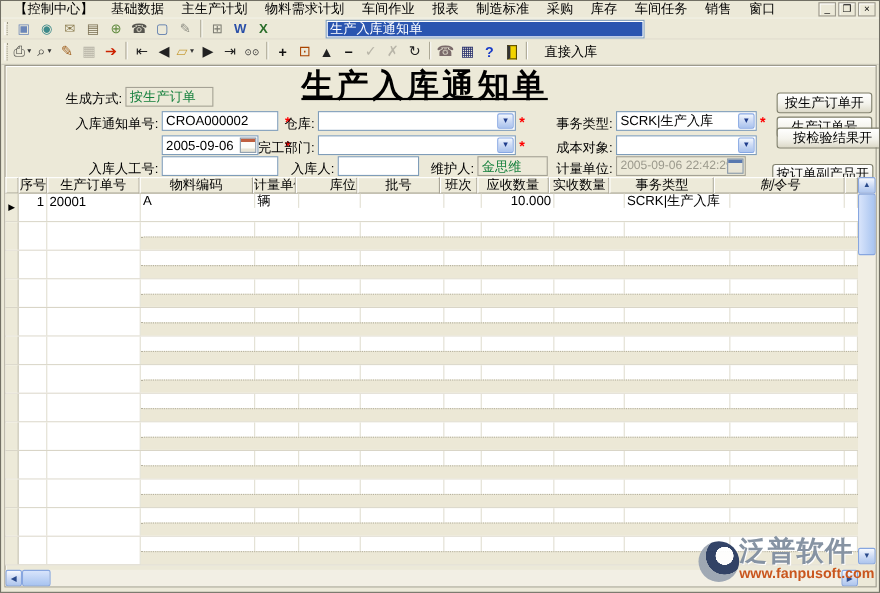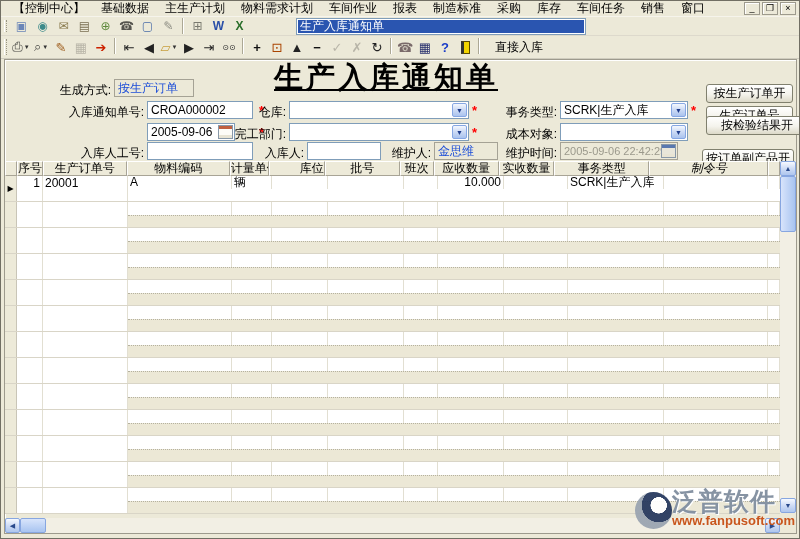--- a/index.html
+++ b/index.html
@@ -35,21 +35,21 @@
 
   
   .panel { position:absolute; left:3px; top:58px; width:793px; height:475px;
            border:1px solid #9d9a8d; box-shadow:inset 1px 1px 0 #fff; background:#ECE9D8; }
   .ftitle { position:absolute; left:250px; top:57px; width:270px; text-align:center;
             font-family:"DejaVu Serif","Liberation Serif",serif; font-size:29px; font-weight:bold;
             letter-spacing:3px; text-decoration:underline; white-space:nowrap; }
   .fl { position:absolute; font-size:12px; text-align:right; white-space:nowrap; }
   .tbox { position:absolute; height:18px; background:#fff; border:1px solid #7F9DB9;
           font-size:12px; line-height:16px; padding:0 3px; white-space:nowrap; overflow:hidden; }
-  .tbox.dis { background:#ECE9D8; color:#1d4ed8; border-color:#A5A295; }
+  .tbox.dis { background:#ECE9D8; color:#15803d; border-color:#A5A295; }
   .combo { position:absolute; height:18px; background:#fff; border:1px solid #7F9DB9;
            display:flex; align-items:center; }
   .combo .cval { flex:1; font-size:12px; line-height:16px; padding-left:3px; white-space:nowrap; overflow:hidden; }
   .carrow { width:15px; height:14px; margin-right:1px; border:1px solid #86a7e3; border-radius:2px;
             background:linear-gradient(#f4f8fe,#cfdcf5 45%,#aac3ee); color:#1e3c8c; font-size:7px;
             display:flex; align-items:center; justify-content:center; }
   .calicon { width:15px; height:14px; margin-right:1px; border:1px solid #8898a8;
              background:linear-gradient(#c06040 0 3px, #fdfcf7 3px);
              box-shadow:inset 0 -3px 0 #e8e4d4; }
   .calicon.blue { background:linear-gradient(#5878b0 0 3px, #e8e6da 3px); }
@@ -300,21 +300,21 @@
 
   <div class="fl" style="left:30px;top:144px;width:113px">入库人工号:</div>
   <div class="tbox" style="left:146px;top:141px;width:106px"></div>
 
   <div class="fl" style="left:255px;top:144px;width:48px">入库人:</div>
   <div class="tbox" style="left:306px;top:141px;width:74px"></div>
 
   <div class="fl" style="left:382px;top:144px;width:48px">维护人:</div>
   <div class="tbox dis" style="left:433px;top:141px;width:64px">金思维</div>
 
-  <div class="fl" style="left:498px;top:144px;width:58px">维护时间:</div>
+  <div class="fl" style="left:498px;top:144px;width:58px">计量单位:</div>
   <div class="combo" style="left:559px;top:141px;width:118px;background:#ECE9D8;color:#9b998c;border-color:#A5A295">
     <span class="cval" style="color:#9b998c;font-size:11px">2005-09-06 22:42:29</span>
     <span class="calicon blue"></span>
   </div>
 
   <div class="xp-btn" style="left:705px;top:83px;width:87px">按生产订单开</div>
   <div class="xp-btn" style="left:705px;top:105px;width:87px">生产订单号</div>
   <div class="xp-btn" style="left:705px;top:115px;width:102px">按检验结果开</div>
   <div class="xp-btn" style="left:701px;top:148px;width:92px">按订单副产品开</div>
 

